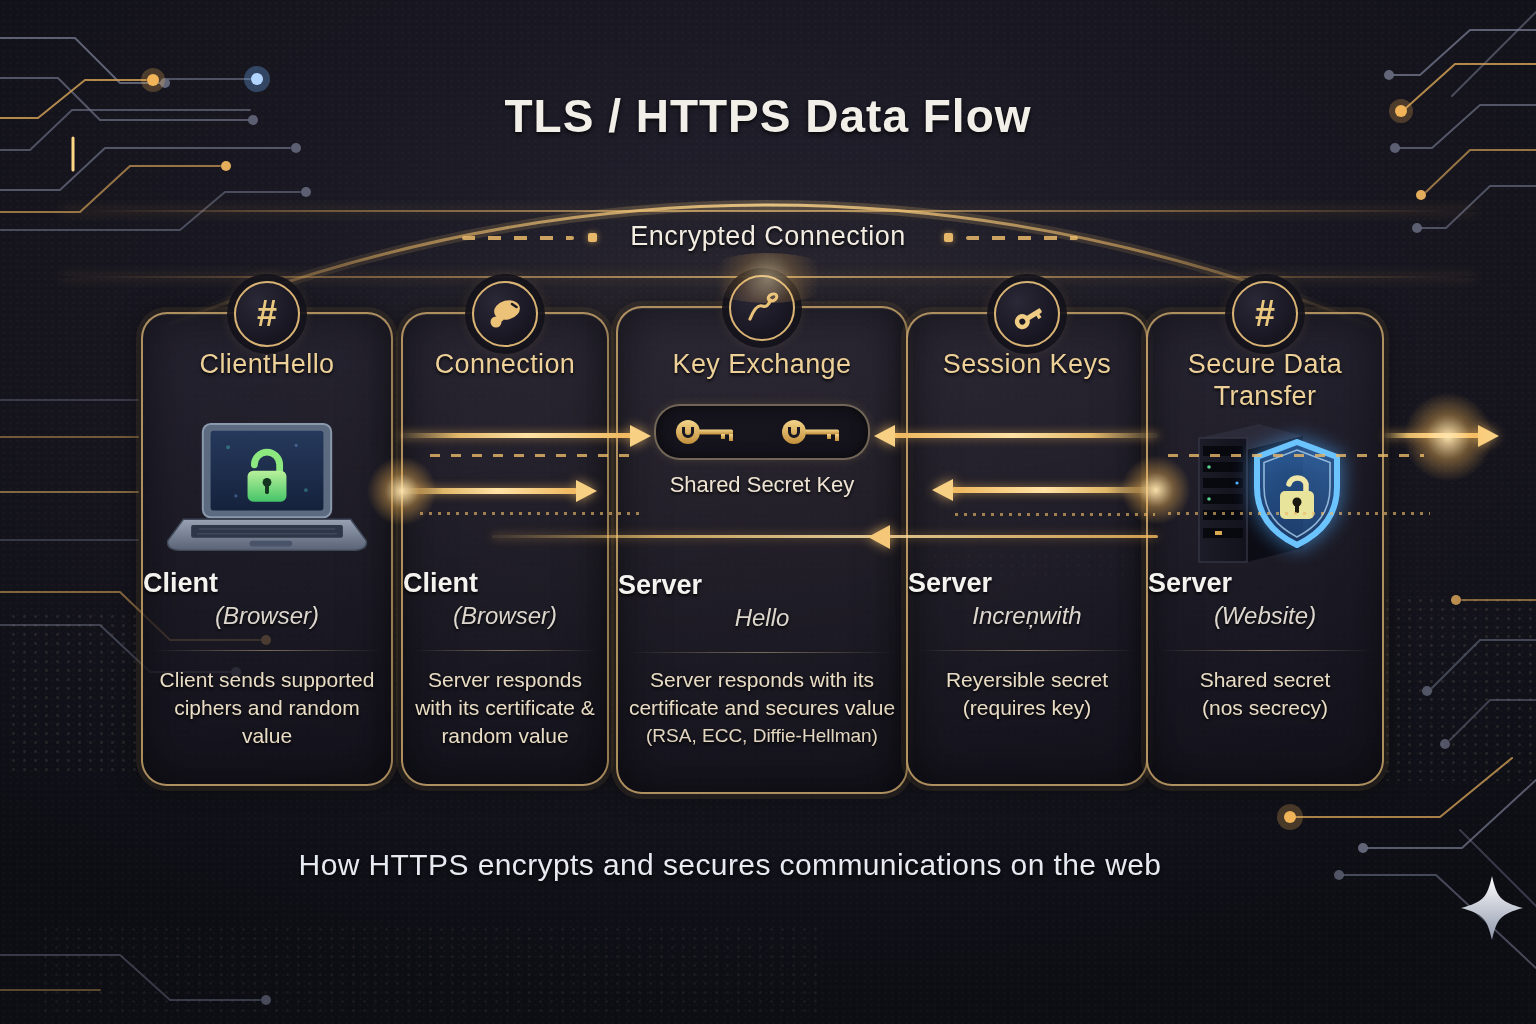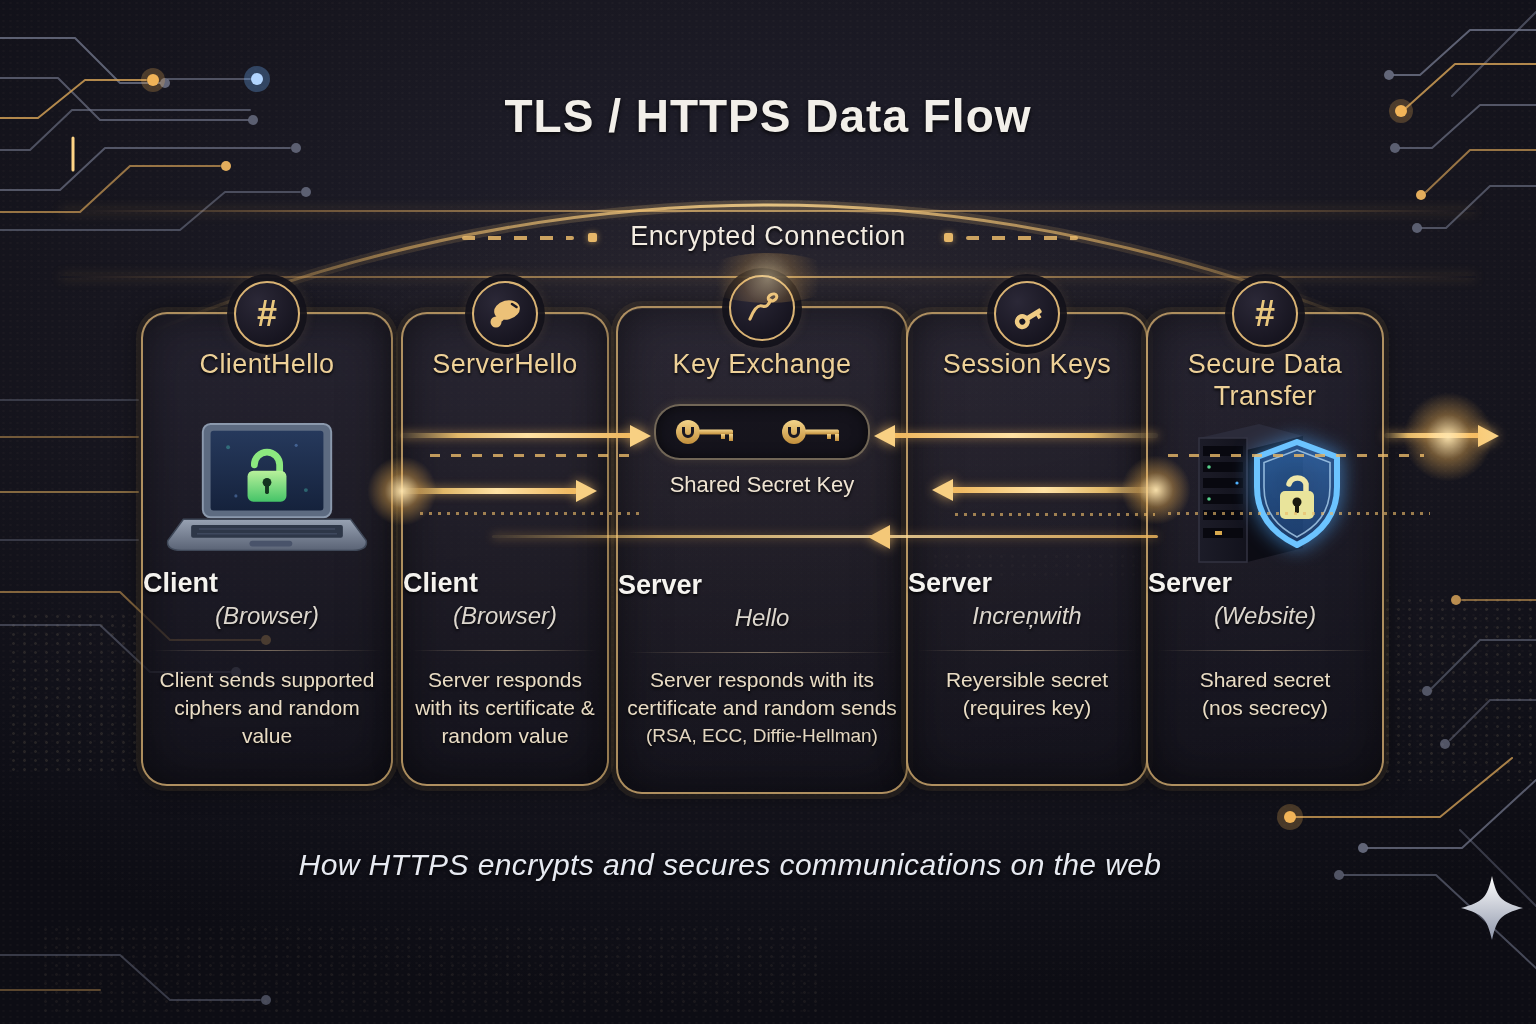--- a/index.html
+++ b/index.html
@@ -77,21 +77,21 @@
   .head-l{position:absolute;z-index:6;width:0;height:0;
     border-right:22px solid #f4c878;border-top:12px solid transparent;border-bottom:12px solid transparent;
     filter:drop-shadow(0 0 6px rgba(255,200,110,.7));}
   .glow{position:absolute;z-index:7;width:70px;height:70px;border-radius:50%;transform:translate(-50%,-50%);
     background:radial-gradient(circle, rgba(255,230,175,.95) 0%, rgba(255,190,90,.38) 35%, rgba(255,170,60,0) 70%);}
   .dashrow{position:absolute;z-index:5;height:3px;
     background:repeating-linear-gradient(90deg, rgba(233,185,105,.8) 0 10px, transparent 10px 21px);}
   .dotrow{position:absolute;z-index:5;height:3px;opacity:.85;
     background:repeating-linear-gradient(90deg, rgba(233,185,105,.75) 0 3px, transparent 3px 9px);}
   .caption{position:absolute;z-index:9;left:0;width:1460px;top:848px;text-align:center;
-    font-size:30px;color:#e7eaf1;letter-spacing:.4px;text-shadow:0 2px 4px rgba(0,0,0,.8);font-style:italic;}
+    font-size:30px;color:#e7eaf1;letter-spacing:.4px;text-shadow:0 2px 4px rgba(0,0,0,.8);}
 </style>
 </head>
 <body>
 
 <div class="canvas">
   <div class="tex"></div>
 
   <div class="dots" style="left:8px;top:612px;width:130px;height:165px;"></div>
   <div class="dots" style="left:1382px;top:596px;width:150px;height:185px;"></div>
   <div class="dots" style="left:40px;top:925px;width:780px;height:90px;opacity:.28;"></div>
@@ -244,21 +244,21 @@
 
   <section class="card" style="left:401px;width:204px;">
     <div class="icon-circle">
       <svg width="40" height="40" viewBox="0 0 40 40">
         <ellipse cx="22" cy="16" rx="13" ry="9.5" transform="rotate(-14 22 16)" fill="#ecc178"></ellipse>
         <circle cx="11" cy="28" r="5.5" fill="#ecc178"></circle>
         <path d="M14,22 L16,25" stroke="#ecc178" stroke-width="5" stroke-linecap="round"></path>
         <path d="M27,10 L31.5,13" stroke="#191722" stroke-width="2.6" stroke-linecap="round"></path>
       </svg>
     </div>
-    <h2 class="card-title">ServerHello</h2>
+    <h2 class="card-title">Connection</h2>
     <div class="subject">Client</div>
     <div class="subject-detail">(Browser)</div>
     <div class="divider"></div>
     <div class="desc-block">
         <div>Server responds with its certificate &amp; random value</div>
       </div>
   </section>
 
   <section class="card" style="left:616px;width:288px;top:306px;height:484px;">
     <div class="icon-circle">
@@ -288,21 +288,21 @@
         <rect x="26" y="12.5" width="34" height="5" rx="1.5" fill="url(#kg)"></rect>
         <rect x="48" y="17" width="4" height="5" fill="url(#kg)"></rect>
           <rect x="56" y="17" width="4" height="7" fill="url(#kg)"></rect>
       </svg>
     </div>
     <div class="figure-label">Shared Secret Key</div>
     <div class="subject" style="top:262px;">Server</div>
     <div class="subject-detail" style="top:296px;">Hello</div>
     <div class="divider" style="top:344px;"></div>
     <div class="desc-block" style="top:358px;">
-      <div>Server responds with its certificate and random sends</div>
+      <div>Server responds with its certificate and secures value</div>
       <div class="desc-note">(RSA, ECC, Diffie-Hellman)</div>
     </div>
   </section>
 
   <section class="card" style="left:906px;width:238px;">
     <div class="icon-circle">
       <svg width="42" height="42" viewBox="0 0 42 42">
         <g transform="rotate(-32 21 21)">
           <circle cx="13" cy="25" r="7.5" fill="#f0cc84"></circle>
           <circle cx="13" cy="25" r="3" fill="#191722"></circle>

